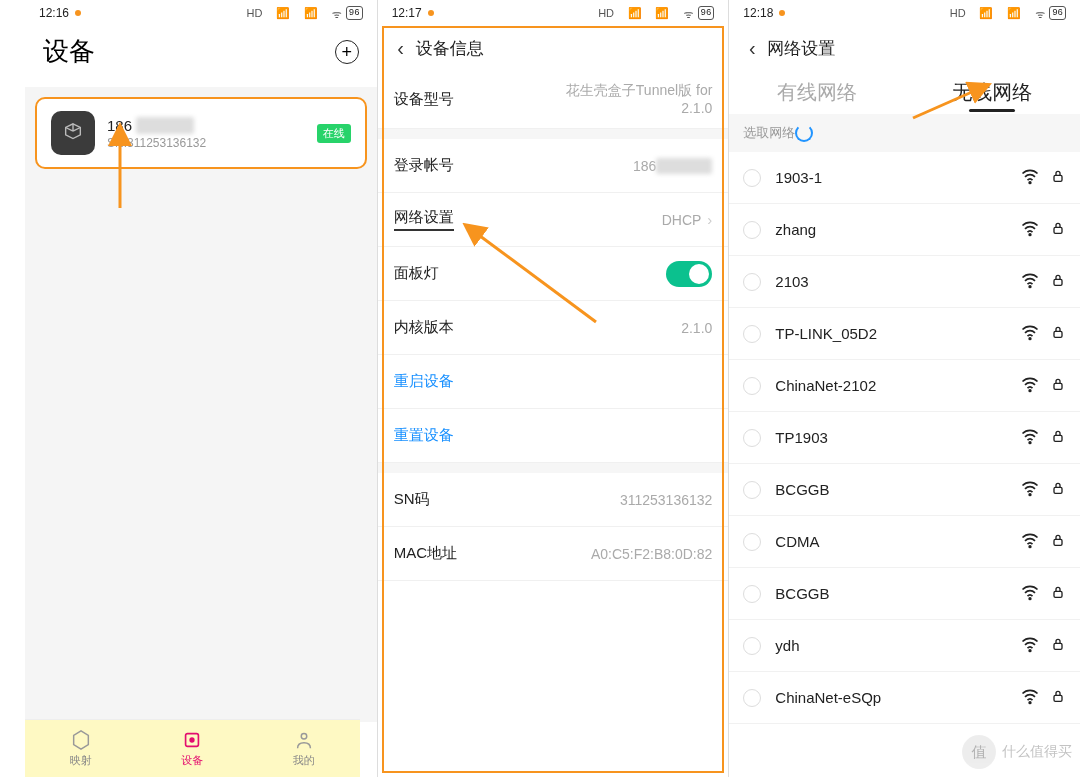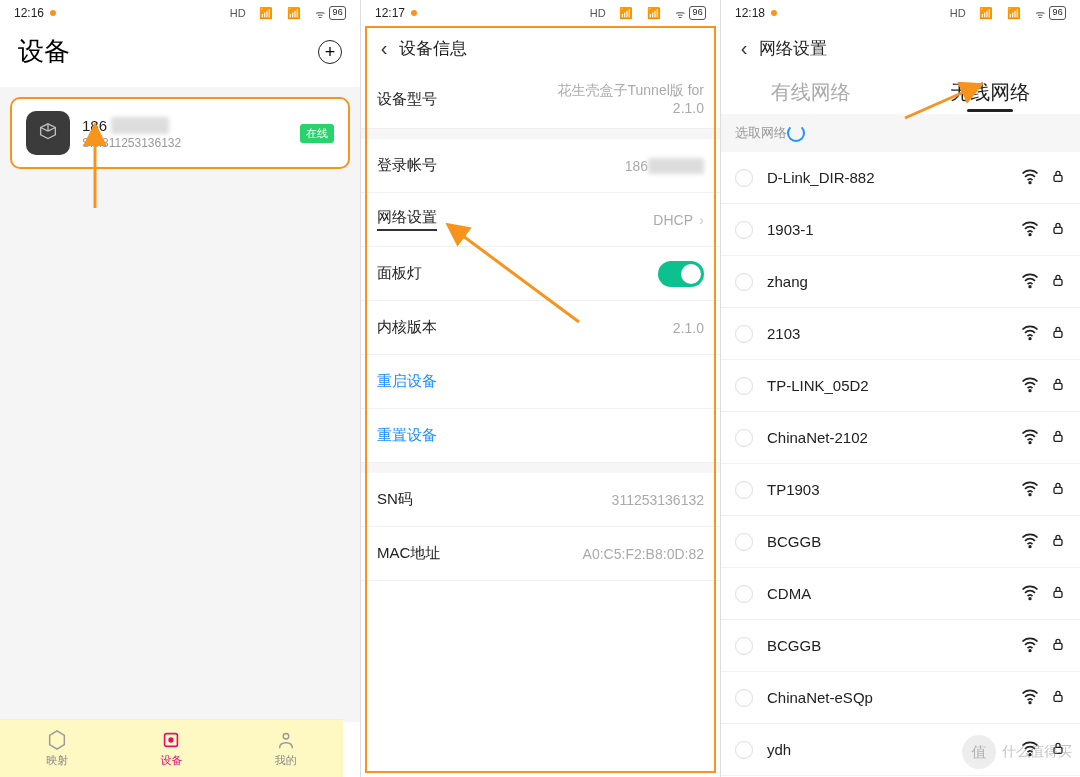--- a/index.html
+++ b/index.html
@@ -1,17 +1,17 @@
 <!DOCTYPE html>
 <html><head>
 <meta charset="utf-8">
 <style>
   * { box-sizing: border-box; margin: 0; padding: 0; }
   html, body { width: 1080px; height: 777px; font-family: -apple-system, "PingFang SC", sans-serif; background: #fff; }
-  .row { display: flex; width: 1080px; height: 777px; }
+  .row { display: flex; width: 1080px; height: 777px; padding-left: 25px; }
   .phone { width: 360px; height: 777px; position: relative; background: #fff; overflow: hidden; }
   .phone + .phone { border-left: 1px solid #ddd; }
 
   
   .status { height: 26px; display: flex; align-items: center; padding: 0 14px; font-size: 12px; color: #222; }
   .status .sp { flex: 1; }
   .status .ic { margin-left: 14px; font-size: 11px; color: #555; }
   .batt { display:inline-block; border:1px solid #555; border-radius:3px; padding:0 2px; font-size:9px; line-height:12px; margin-left:4px;font-family:Liberation Mono, monospace;}
 
   
@@ -249,35 +249,20 @@
 
     <div class="sel-hdr">
       <span>选取网络</span>
       <span class="sp"></span>
       <span class="refresh"></span>
     </div>
 
     <div id="wifi-list">
         <div class="wifi-row">
           <span class="radio"></span>
-          <span>D-Link_DIR-882</span>
-          <span class="sp"></span>
-          <span class="wicon"><svg viewBox="0 0 24 24" fill="none" stroke="#222" stroke-width="2">
-              <path d="M3 9c5-5 13-5 18 0"></path>
-              <path d="M6 13c3.5-3.5 8.5-3.5 12 0"></path>
-              <path d="M9 17c1.8-1.8 4.2-1.8 6 0"></path>
-              <circle cx="12" cy="20" r="1" fill="#222"></circle>
-            </svg></span>
-          <span class="wicon lock"><svg viewBox="0 0 24 24" fill="none" stroke="#222" stroke-width="2">
-              <rect x="6" y="11" width="12" height="9" rx="2"></rect>
-              <path d="M9 11V8a3 3 0 016 0v3"></path>
-            </svg></span>
-        </div>
-        <div class="wifi-row">
-          <span class="radio"></span>
           <span>1903-1</span>
           <span class="sp"></span>
           <span class="wicon"><svg viewBox="0 0 24 24" fill="none" stroke="#222" stroke-width="2">
               <path d="M3 9c5-5 13-5 18 0"></path>
               <path d="M6 13c3.5-3.5 8.5-3.5 12 0"></path>
               <path d="M9 17c1.8-1.8 4.2-1.8 6 0"></path>
               <circle cx="12" cy="20" r="1" fill="#222"></circle>
             </svg></span>
           <span class="wicon lock"><svg viewBox="0 0 24 24" fill="none" stroke="#222" stroke-width="2">
               <rect x="6" y="11" width="12" height="9" rx="2"></rect>
@@ -399,36 +384,36 @@
               <path d="M9 17c1.8-1.8 4.2-1.8 6 0"></path>
               <circle cx="12" cy="20" r="1" fill="#222"></circle>
             </svg></span>
           <span class="wicon lock"><svg viewBox="0 0 24 24" fill="none" stroke="#222" stroke-width="2">
               <rect x="6" y="11" width="12" height="9" rx="2"></rect>
               <path d="M9 11V8a3 3 0 016 0v3"></path>
             </svg></span>
         </div>
         <div class="wifi-row">
           <span class="radio"></span>
+          <span>ydh</span>
+          <span class="sp"></span>
+          <span class="wicon"><svg viewBox="0 0 24 24" fill="none" stroke="#222" stroke-width="2">
+              <path d="M3 9c5-5 13-5 18 0"></path>
+              <path d="M6 13c3.5-3.5 8.5-3.5 12 0"></path>
+              <path d="M9 17c1.8-1.8 4.2-1.8 6 0"></path>
+              <circle cx="12" cy="20" r="1" fill="#222"></circle>
+            </svg></span>
+          <span class="wicon lock"><svg viewBox="0 0 24 24" fill="none" stroke="#222" stroke-width="2">
+              <rect x="6" y="11" width="12" height="9" rx="2"></rect>
+              <path d="M9 11V8a3 3 0 016 0v3"></path>
+            </svg></span>
+        </div>
+        <div class="wifi-row">
+          <span class="radio"></span>
           <span>ChinaNet-eSQp</span>
-          <span class="sp"></span>
-          <span class="wicon"><svg viewBox="0 0 24 24" fill="none" stroke="#222" stroke-width="2">
-              <path d="M3 9c5-5 13-5 18 0"></path>
-              <path d="M6 13c3.5-3.5 8.5-3.5 12 0"></path>
-              <path d="M9 17c1.8-1.8 4.2-1.8 6 0"></path>
-              <circle cx="12" cy="20" r="1" fill="#222"></circle>
-            </svg></span>
-          <span class="wicon lock"><svg viewBox="0 0 24 24" fill="none" stroke="#222" stroke-width="2">
-              <rect x="6" y="11" width="12" height="9" rx="2"></rect>
-              <path d="M9 11V8a3 3 0 016 0v3"></path>
-            </svg></span>
-        </div>
-        <div class="wifi-row">
-          <span class="radio"></span>
-          <span>ydh</span>
           <span class="sp"></span>
           <span class="wicon"><svg viewBox="0 0 24 24" fill="none" stroke="#222" stroke-width="2">
               <path d="M3 9c5-5 13-5 18 0"></path>
               <path d="M6 13c3.5-3.5 8.5-3.5 12 0"></path>
               <path d="M9 17c1.8-1.8 4.2-1.8 6 0"></path>
               <circle cx="12" cy="20" r="1" fill="#222"></circle>
             </svg></span>
           <span class="wicon lock"><svg viewBox="0 0 24 24" fill="none" stroke="#222" stroke-width="2">
               <rect x="6" y="11" width="12" height="9" rx="2"></rect>
               <path d="M9 11V8a3 3 0 016 0v3"></path>

